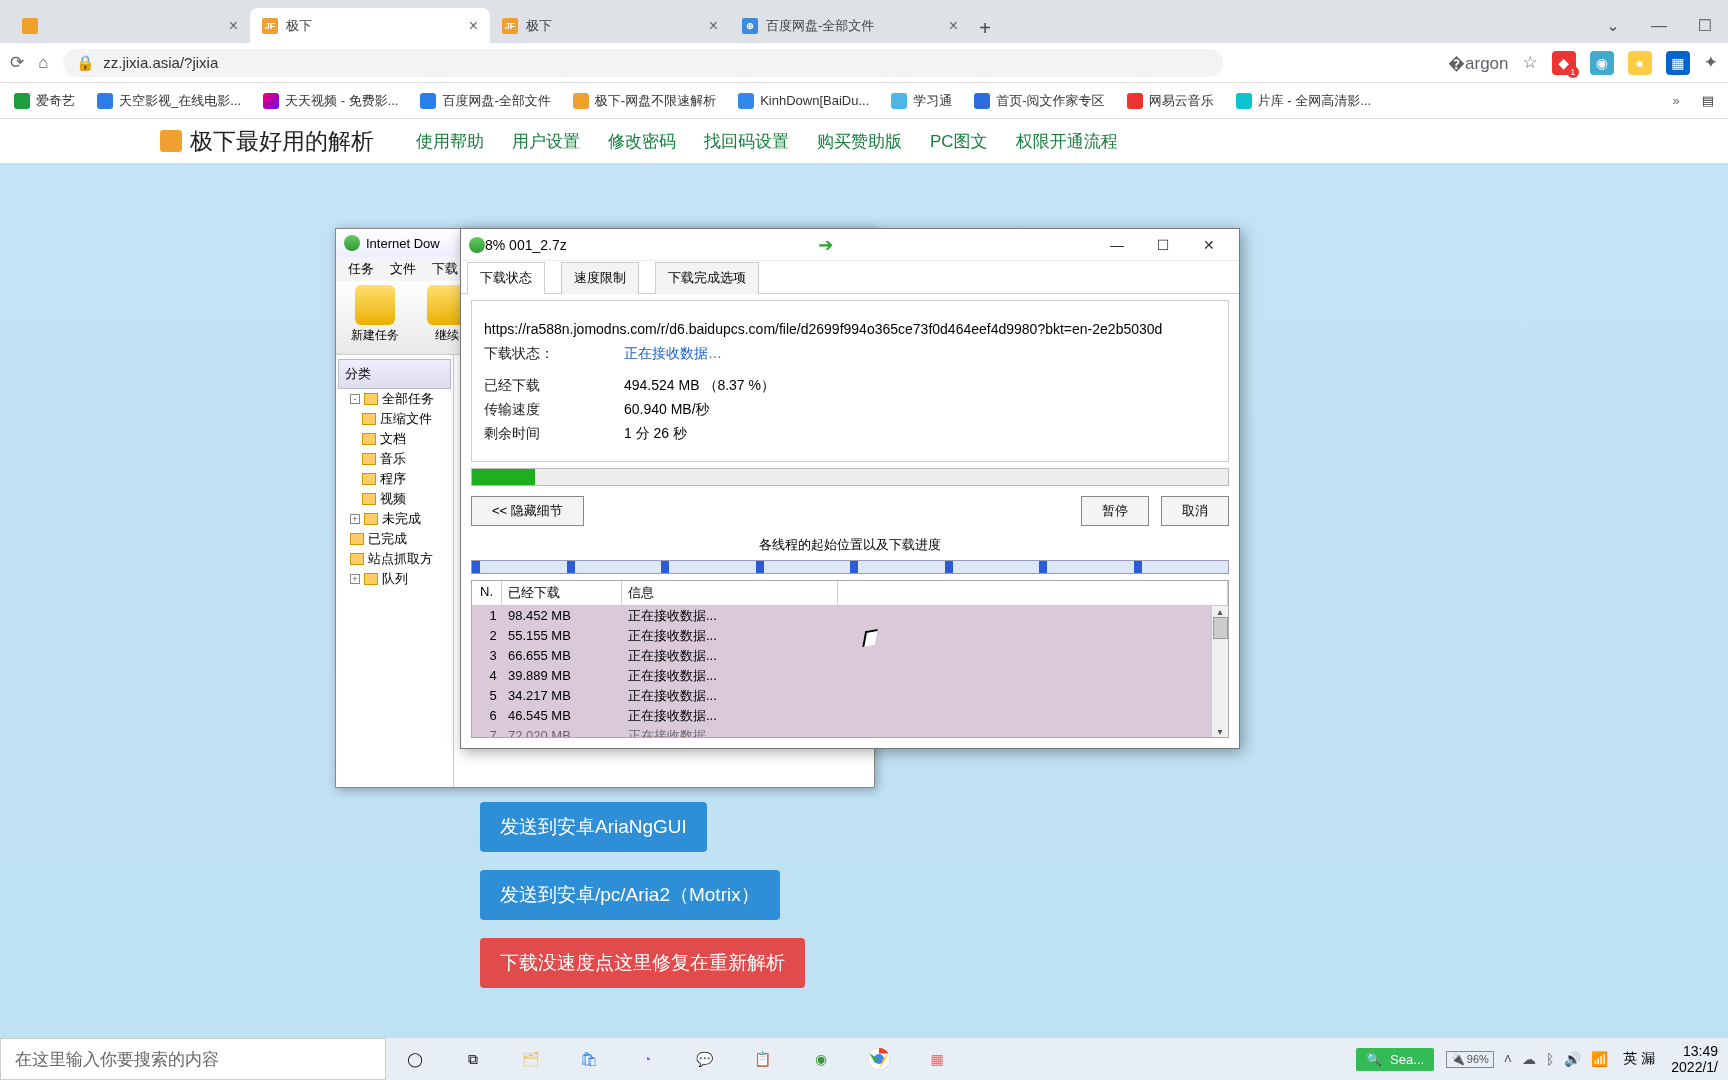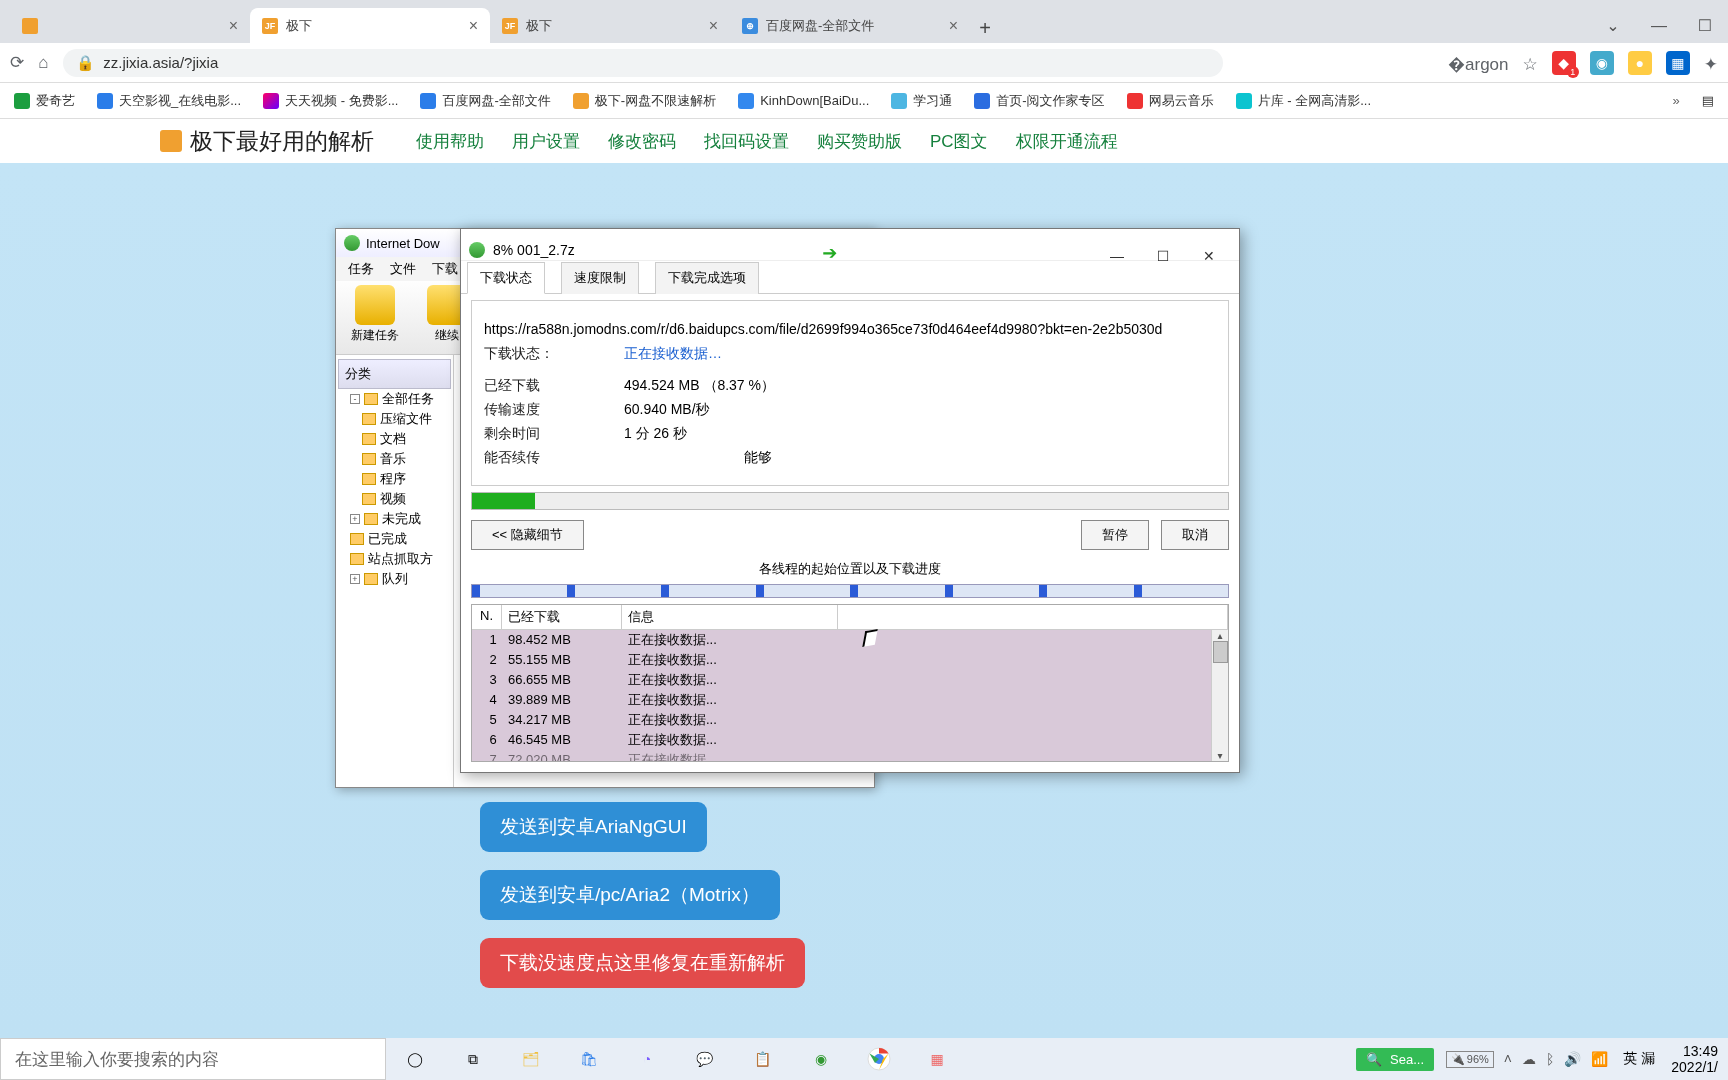--- a/index.html
+++ b/index.html
@@ -12,38 +12,38 @@
 .tab .favicon{width:16px;height:16px;background:#f0a030;border-radius:2px;font-size:9px;display:flex;align-items:center;justify-content:center;color:#fff;font-weight:bold}
 .tab .favicon.bd{background:#3b8cde}
 .tab .close{margin-left:auto;color:#666;font-size:16px}
 .newtab{width:30px;height:30px;display:flex;align-items:center;justify-content:center;color:#444;font-size:20px}
 .wincontrols{margin-left:auto;display:flex}
 .wincontrols span{width:46px;height:35px;display:flex;align-items:center;justify-content:center;color:#555}
 .urlbar{height:40px;background:#fff;display:flex;align-items:center;padding:0 10px;gap:14px;border-bottom:1px solid #ddd}
 .urlbar .icn{color:#5f6368;font-size:17px}
 .urlbar .addr{flex:0 0 auto;display:flex;align-items:center;gap:8px;background:#f1f3f4;border-radius:20px;padding:5px 14px;width:1160px;font-size:15px;color:#333}
 .urlbar .addr .lock{color:#5f6368}
-.urlbar .right{margin-left:auto;display:flex;gap:14px;align-items:flex-end}
+.urlbar .right{margin-left:auto;display:flex;gap:14px;align-items:center}
 .urlbar .right .eicon{width:24px;height:24px;border-radius:4px;display:flex;align-items:center;justify-content:center;font-size:14px}
 .e1{background:#e33;color:#fff;position:relative}
 .e1::after{content:"1";position:absolute;bottom:-3px;right:-3px;background:#e33;color:#fff;font-size:9px;width:12px;height:12px;border-radius:6px;display:flex;align-items:center;justify-content:center}
 .e2{background:#4ac;color:#fff}.e3{background:#fc4;color:#fff}.e4{background:#06c;color:#fff}
 .bookmarks{height:36px;background:#fff;display:flex;align-items:center;gap:22px;padding:0 14px;border-bottom:1px solid #ddd;font-size:13px;color:#333}
 .bookmarks .bm{display:flex;align-items:center;gap:6px;cursor:pointer}
 .bookmarks .bm .bi{width:16px;height:16px;border-radius:3px}
 .bi1{background:#1c9e3f}.bi2{background:#2b7de9}.bi3{background:linear-gradient(135deg,#f06,#60f)}.bi4{background:#2b7de9}.bi5{background:#f0a030}.bi6{background:#38e}.bi7{background:#4db6e2}.bi8{background:#2b6de0}.bi9{background:#e33}.bi10{background:#0cc4d0}
 .bookmarks .more{margin-left:auto;color:#666}
 .pagehdr{height:44px;background:#fff;display:flex;align-items:center;padding-left:160px;gap:28px;font-size:17px;color:#555}
 .pagehdr .logo{width:22px;height:22px;background:#f0a030;border-radius:3px;margin-right:-20px}
 .pagehdr .title{font-size:23px;color:#222;font-weight:500;margin-right:14px}
 .pagehdr a{color:#15803d;text-decoration:none;cursor:pointer}
 .pagearea{position:absolute;top:163px;left:0;right:0;bottom:42px;background:linear-gradient(#c3e4f6,#bfe1f4)}
 
 .webbtns{position:absolute;left:480px;top:802px;display:flex;flex-direction:column;gap:18px;align-items:flex-start}
-.webbtns button{border:none;color:#fff;font-size:19px;padding:12px 20px;border-radius:9px;cursor:pointer}
+.webbtns button{border:none;color:#fff;font-size:19px;padding:12px 20px;border-radius:4px;cursor:pointer}
 .wb1{background:#2f8fd6}.wb2{background:#2f8fd6}.wb3{background:#e24b4b}
 
 .idm-main{position:absolute;left:335px;top:228px;width:540px;height:560px;background:#fff;border:1px solid #888;box-shadow:2px 2px 10px rgba(0,0,0,.3)}
 .idm-main .titlebar{height:28px;background:linear-gradient(#fff,#eef);display:flex;align-items:center;padding:0 8px;font-size:13px;gap:6px}
 .idm-main .titlebar .ic{width:16px;height:16px;background:linear-gradient(#6c6,#393);border-radius:50%}
 .idm-main .menubar{height:24px;display:flex;gap:4px;padding:0 6px;font-size:13px;align-items:center;background:#f4f4f4}
 .idm-main .menubar span{padding:2px 6px;cursor:pointer}
 .idm-main .toolbar{height:74px;background:linear-gradient(#fefefe,#e8e8e8);display:flex;gap:6px;padding:4px 6px;border-bottom:1px solid #ccc}
 .idm-main .tbtn{width:66px;display:flex;flex-direction:column;align-items:center;gap:2px;font-size:12px;cursor:pointer}
 .idm-main .tbtn .ti{width:40px;height:40px;border-radius:6px}
@@ -51,21 +51,21 @@
 .ti2{background:linear-gradient(#ffe070,#e8b000)}
 .idm-main .body{display:flex;height:calc(100% - 126px)}
 .idm-main .tree{width:118px;border-right:1px solid #ccc;font-size:13px;padding:4px 2px;background:#fff}
 .idm-main .tree .hdr{background:linear-gradient(#eef,#dde);padding:5px 6px;border:1px solid #bbc}
 .idm-main .tree ul{list-style:none;padding-left:12px}
 .idm-main .tree li{padding:1px 0;display:flex;align-items:center;gap:4px;cursor:pointer}
 .idm-main .tree .fico{width:14px;height:12px;background:#fc6;border:1px solid #c90}
 .idm-main .tree .pm{width:10px;height:10px;border:1px solid #888;font-size:9px;line-height:8px;text-align:center;color:#555;background:#fff}
 
 .dlg{position:absolute;left:460px;top:228px;width:780px;background:#fff;border:1px solid #777;box-shadow:3px 3px 14px rgba(0,0,0,.35);font-size:14px}
-.dlg .titlebar{height:32px;display:flex;padding:13px 8px;gap:8px;background:#fff;border-bottom:1px solid #eee}
+.dlg .titlebar{height:32px;display:flex;align-items:center;padding:0 8px;gap:0;background:#fff;border-bottom:1px solid #eee}
 .dlg .titlebar .ic{width:16px;height:16px;background:linear-gradient(#6c6,#393);border-radius:50%}
 .dlg .titlebar .wctl{margin-left:auto;display:flex;gap:2px}
 .dlg .titlebar .wctl span{width:44px;height:28px;display:flex;align-items:center;justify-content:center;color:#333;cursor:pointer}
 .dlg .titlebar .arrow{margin-left:auto;color:#2a2;font-size:18px;margin-right:10px}
 .dlg .tabs{display:flex;border-bottom:1px solid #ccc;padding:0 6px;font-size:13px}
 .dlg .tabs .t{padding:6px 12px;border:1px solid #ccc;border-bottom:none;background:#f3f3f3;margin-right:16px;cursor:pointer;position:relative;top:1px}
 .dlg .tabs .t.active{background:#fff;border-bottom:1px solid #fff}
 .dlg .info{border:1px solid #ccc;margin:6px 10px;padding:16px 12px;font-size:14px;line-height:24px}
 .dlg .info .row{display:flex}
 .dlg .info .lbl{width:140px;color:#222}
@@ -319,24 +319,20 @@
         <span>494.524  MB （8.37 %）</span>
       </div>
     <div class="row">
         <span class="lbl">传输速度</span>
         <span>60.940  MB/秒</span>
       </div>
     <div class="row">
         <span class="lbl">剩余时间</span>
         <span>1 分 26 秒</span>
       </div>
-    <div class="row">
-        <span class="lbl">能否续传</span>
-        <span style="padding-left:120px">能够</span>
-      </div>
   </div>
   <div class="pbar">
       <div class="fill"></div>
     </div>
   <div class="btnrow">
     <button>&lt;&lt;  隐藏细节</button>
     <span class="spacer"></span>
     <button>暂停</button>
     <button>取消</button>
   </div>

